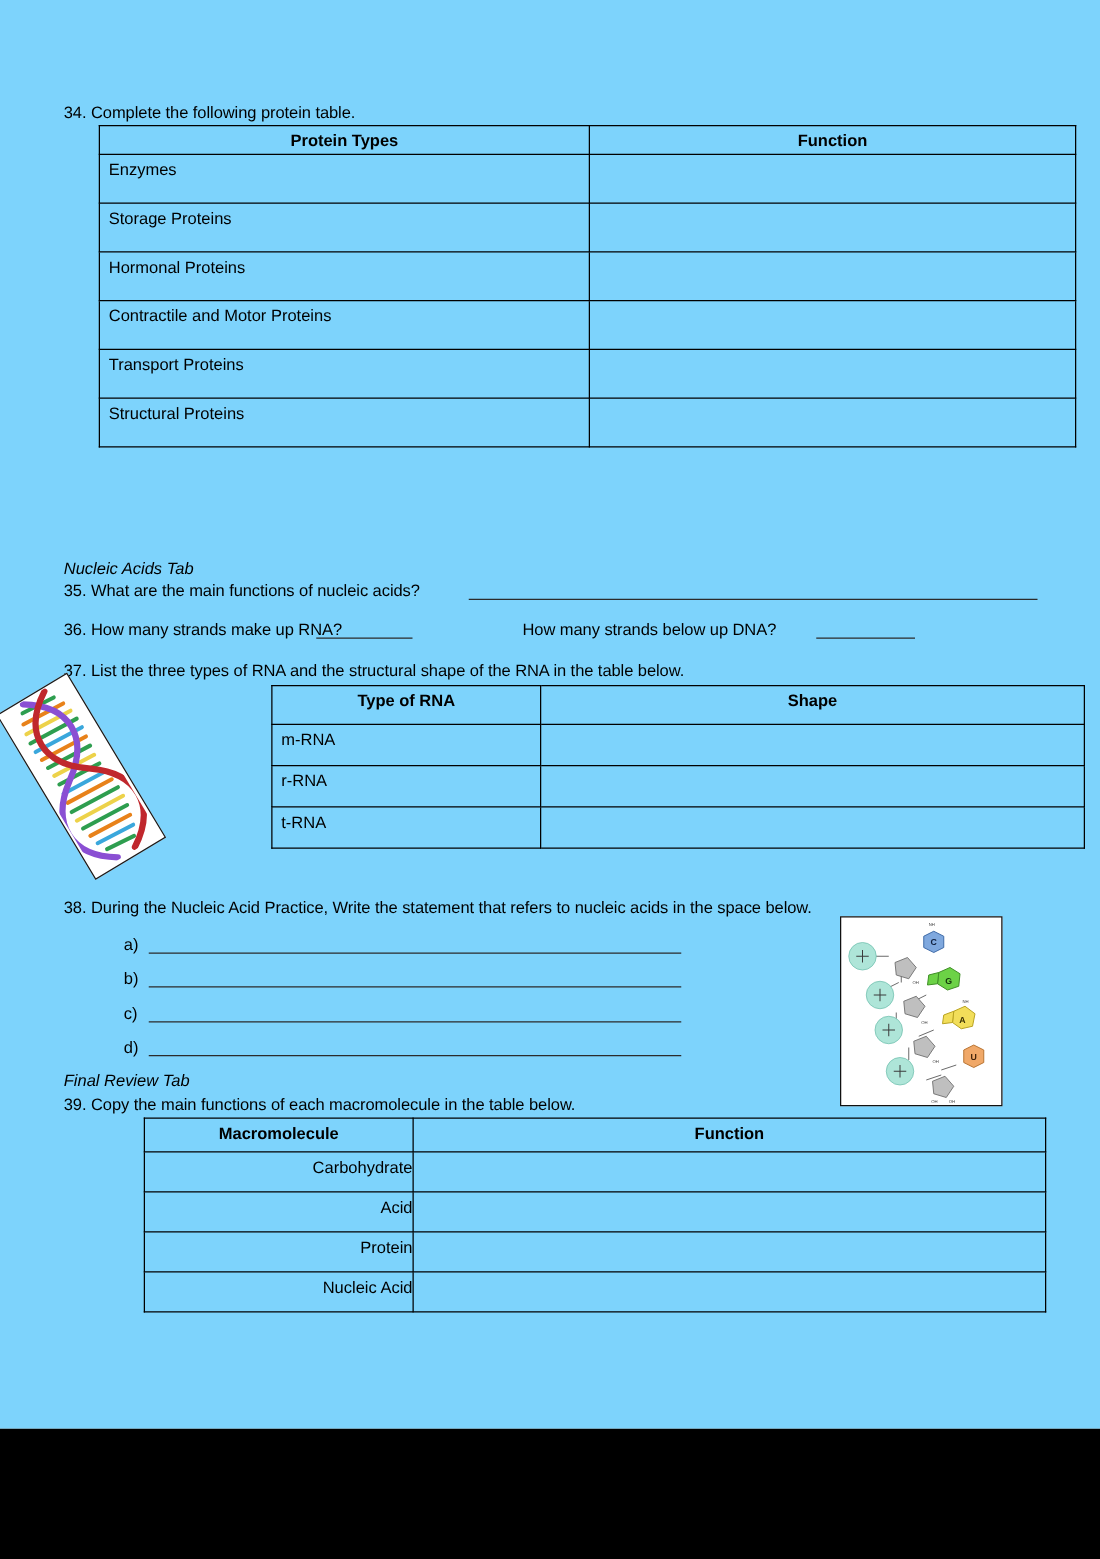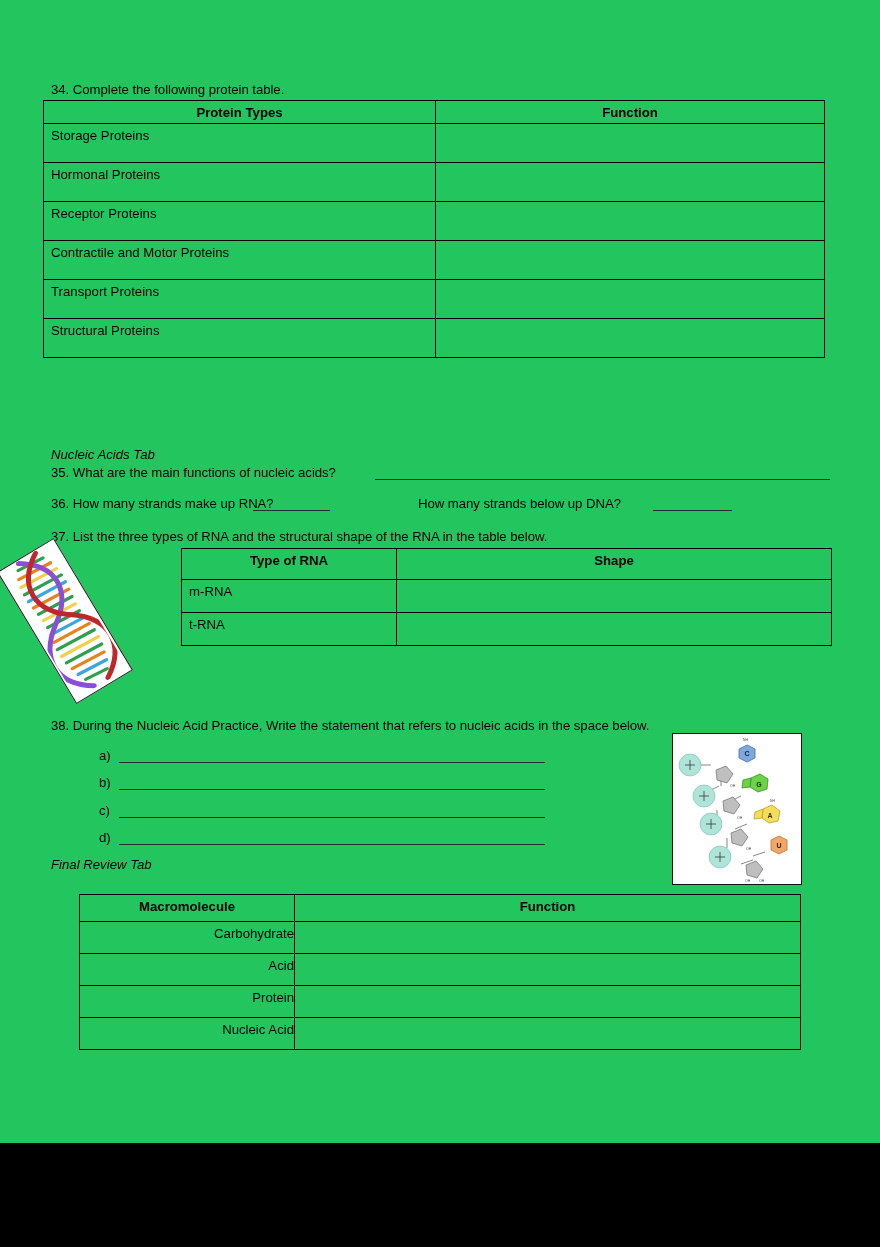--- a/index.html
+++ b/index.html
@@ -13,21 +13,21 @@
     position: relative;
     font-family: "Liberation Sans", sans-serif;
     color: #000000;
     overflow: hidden;
   }
   .page {
     position: absolute;
     left: 0; top: 0;
     width: 880px;
     height: 1143px;
-    background: #22c55e;
+    background: #7dd3fc;
   }
   .bottom-band {
     position: absolute;
     left: 0;
     top: 1143px;
     width: 880px;
     height: 104px;
     background: #000000;
   }
 
@@ -44,20 +44,21 @@
     font-size: 13.2px;
     font-style: italic;
     white-space: nowrap;
   }
 
   
   table.grid {
     position: absolute;
     border-collapse: collapse;
     table-layout: fixed;
+    margin-left: 36px;
   }
   table.grid td {
     border: 1.6px solid #000000;
     padding: 4px 0 0 7px;
     font-size: 13.2px;
     vertical-align: top;
     line-height: 1.2;
   }
   table.grid td.hdr {
     text-align: center;
@@ -142,29 +143,29 @@
 
   <div class="q" style="left:51px; top:82px;">34.  Complete the following protein table.</div>
 
   <table class="grid" id="protein-table">
     <tbody>
         <tr class="head">
       <td class="c1 hdr">Protein Types</td>
       <td class="c2 hdr">Function</td>
     </tr>
     <tr class="body">
+      <td class="c1">Enzymes</td>
+      <td class="c2"></td>
+    </tr>
+    <tr class="body">
       <td class="c1">Storage Proteins</td>
       <td class="c2"></td>
     </tr>
     <tr class="body">
       <td class="c1">Hormonal Proteins</td>
-      <td class="c2"></td>
-    </tr>
-    <tr class="body">
-      <td class="c1">Receptor Proteins</td>
       <td class="c2"></td>
     </tr>
     <tr class="body">
       <td class="c1">Contractile and Motor Proteins</td>
       <td class="c2"></td>
     </tr>
     <tr class="body">
       <td class="c1">Transport Proteins</td>
       <td class="c2"></td>
     </tr>
@@ -221,20 +222,24 @@
     <tbody>
         <tr class="head">
       <td class="c1 hdr">Type of RNA</td>
       <td class="c2 hdr">Shape</td>
     </tr>
     <tr class="body">
       <td class="c1">m-RNA</td>
       <td class="c2"></td>
     </tr>
     <tr class="body">
+      <td class="c1">r-RNA</td>
+      <td class="c2"></td>
+    </tr>
+    <tr class="body">
       <td class="c1">t-RNA</td>
       <td class="c2"></td>
     </tr>
   </tbody>
     </table>
 
   <div class="q" style="left:51px; top:718px;">38.  During the Nucleic Acid Practice, Write the statement that refers to nucleic acids in the space below.</div>
 
   <div class="blank-item" style="left:99px; top:748px;">a)</div>
   <div class="rule" style="left:119px; top:762px; width:426px;"></div>
@@ -311,20 +316,21 @@
         <text x="73" y="116">OH</text>
         <text x="72" y="148">OH</text>
         <text x="86" y="148">OH</text>
         <text x="97" y="68">NH</text>
       </g>
     </svg>
   </div>
 
   <div class="tab-label" style="left:51px; top:857px;">Final Review Tab</div>
 
+  <div class="q" style="left:51px; top:876px;">39.  Copy the main functions of each macromolecule in the table below.</div>
 
   <table class="grid" id="macro-table">
     <tbody>
         <tr class="head">
       <td class="c1 hdr">Macromolecule</td>
       <td class="c2 hdr">Function</td>
     </tr>
     <tr class="body">
       <td class="c1">Carbohydrate</td>
       <td class="c2"></td>

